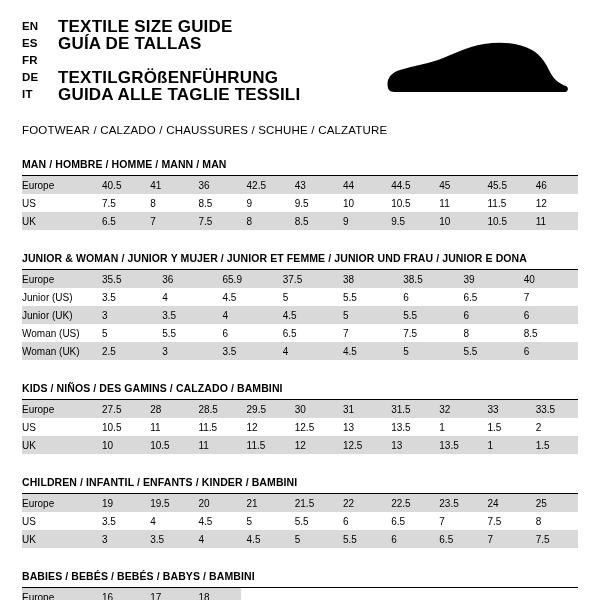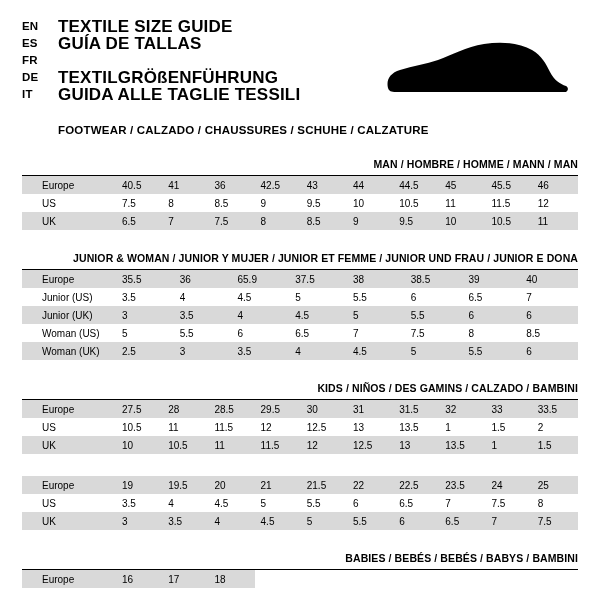--- a/index.html
+++ b/index.html
@@ -52,53 +52,51 @@
     right: 8px;
     top: 22px;
     width: 190px;
     height: 62px;
   }
   .shoe-wrap svg { display: block; }
 
   .section-title {
     margin-top: 14px;
     font-size: 11.5px;
-    font-weight: bold;
+    font-weight: normal;
     letter-spacing: 0.2px;
-    margin-left: 36px;
   }
 
   
   .group {
     margin-top: 22px;
   }
   .group-title {
     font-size: 10.5px;
     font-weight: bold;
     letter-spacing: 0.1px;
     padding-bottom: 5px;
     border-bottom: 1px solid #000;
     margin-bottom: 0;
-    text-align: right;
   }
   table.size {
     border-collapse: collapse;
     width: 100%;
     table-layout: fixed;
   }
   table.size td {
     font-size: 10px;
     height: 18px;
     padding: 0 0 0 6px;
     vertical-align: middle;
     white-space: nowrap;
   }
   table.size td.lbl {
     width: 74px;
-    padding-left: 20px;
+    padding-left: 0;
   }
   tr.shade td {
     background: #d9d9d9;
   }
   
   .babies table.size {
     table-layout: fixed;
   }
 </style>
 </head>
@@ -293,20 +291,21 @@
         <td>13</td>
         <td>13.5</td>
         <td>1</td>
         <td>1.5</td>
       </tr>
     </tbody>
       </table>
   </div>
 
   <div class="group">
+    <div class="group-title">CHILDREN / INFANTIL / ENFANTS / KINDER / BAMBINI</div>
     <table class="size">
       <tbody>
           <tr class="shade">
         <td class="lbl">Europe</td>
         <td>19</td>
         <td>19.5</td>
         <td>20</td>
         <td>21</td>
         <td>21.5</td>
         <td>22</td>

